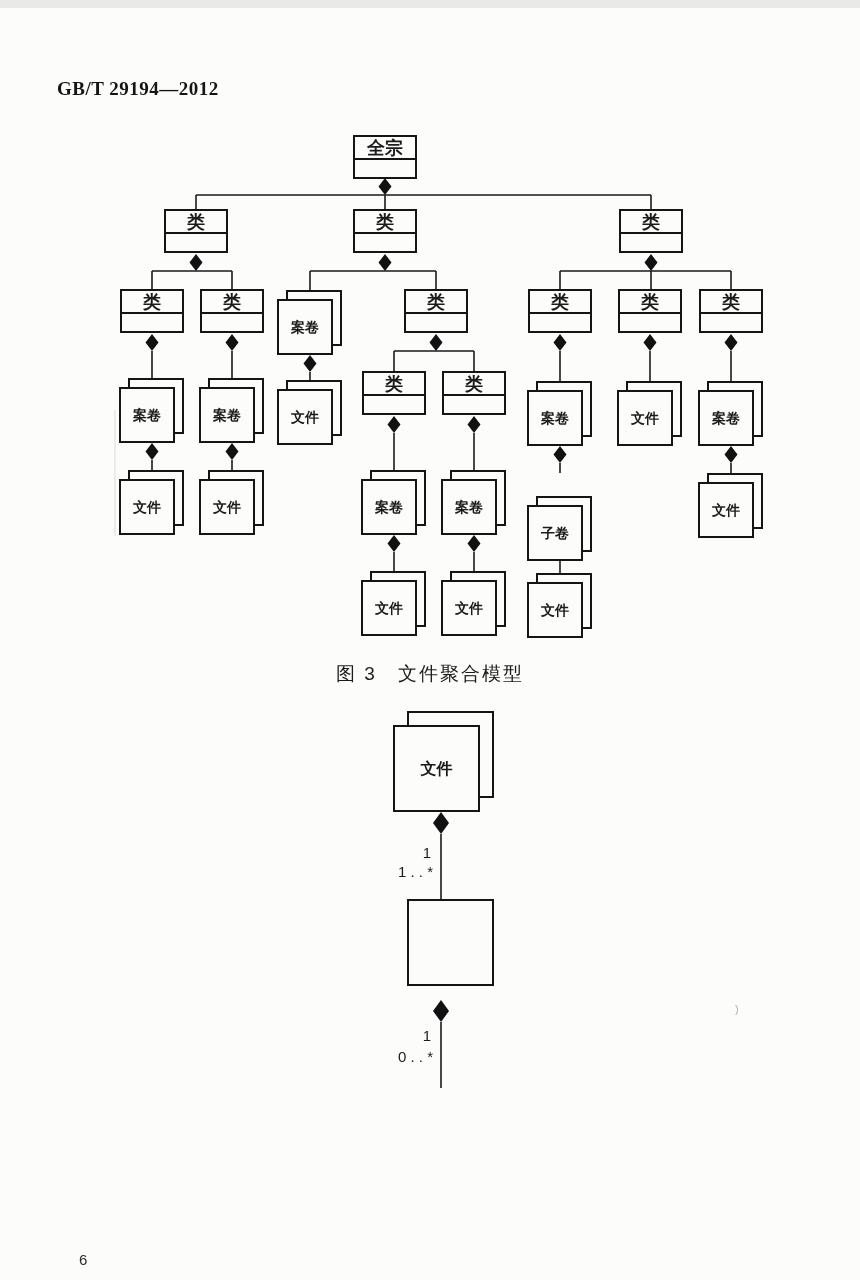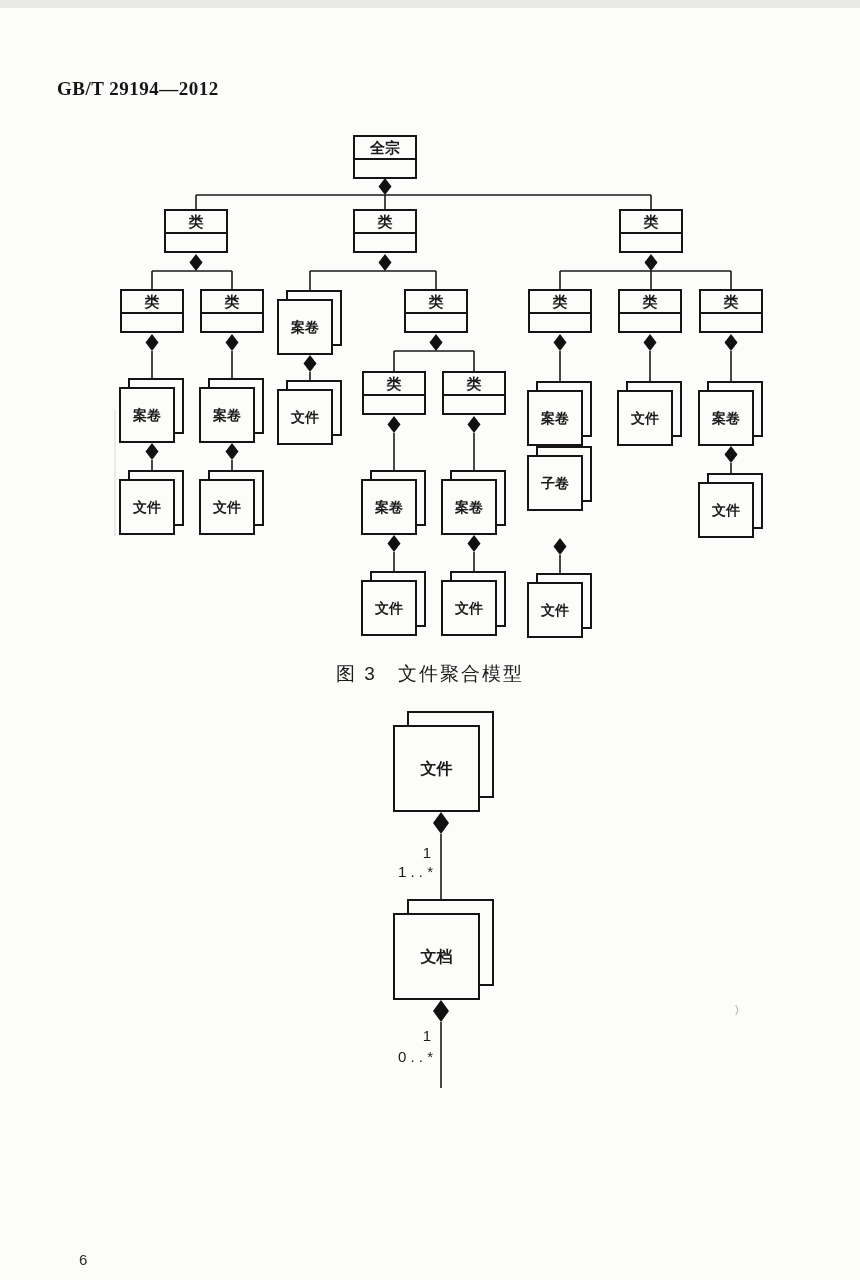--- a/index.html
+++ b/index.html
@@ -15,21 +15,21 @@
   }
   svg.connectors{position:absolute;left:0;top:0;}
   
   .cbox{
     position:absolute;width:64px;height:44px;box-sizing:border-box;
     border:2px solid #151515;background:#fcfcfa;display:flex;flex-direction:column;
   }
   .cbox-title{
     height:21px;border-bottom:2px solid #151515;
     display:flex;align-items:center;justify-content:center;
-    font-weight:bold;font-size:15px;line-height:1;
+    font-weight:bold;font-size:18px;line-height:1;
   }
   .cbox-body{flex:1;}
   
   .stack{position:absolute;width:65px;height:65px;}
   .stack .back{
     position:absolute;left:9px;top:0;width:56px;height:56px;box-sizing:border-box;
     border:2px solid #151515;background:#fcfcfa;
   }
   .stack .front{
     position:absolute;left:0;top:9px;width:56px;height:56px;box-sizing:border-box;
@@ -244,21 +244,21 @@
         <span>文件</span>
       </div>
   </div>
 
   <div class="stack" style="left:527px;top:373px">
     <div class="back"></div>
     <div class="front">
         <span>案卷</span>
       </div>
   </div>
-  <div class="stack" style="left:527px;top:438px">
+  <div class="stack" style="left:527px;top:488px">
     <div class="back"></div>
     <div class="front">
         <span>子卷</span>
       </div>
   </div>
   <div class="stack" style="left:527px;top:565px">
     <div class="back"></div>
     <div class="front">
         <span>文件</span>
       </div>
@@ -289,23 +289,20 @@
     <div class="front">
         <span>文件</span>
       </div>
   </div>
 
   <div class="mult num" style="left:399px;top:836px">1</div>
   <div class="mult" style="left:398px;top:855px">1 . . *</div>
 
   <div class="stack big" style="left:393px;top:891px">
     <div class="back"></div>
-    <div class="front">
-        <span>文档</span>
-      </div>
   </div>
 
   <div class="mult num" style="left:399px;top:1019px">1</div>
   <div class="mult" style="left:398px;top:1040px">0 . . *</div>
 
 
 
   <div class="scan-artifact">)</div>
   <div class="page-number">6</div>
 

